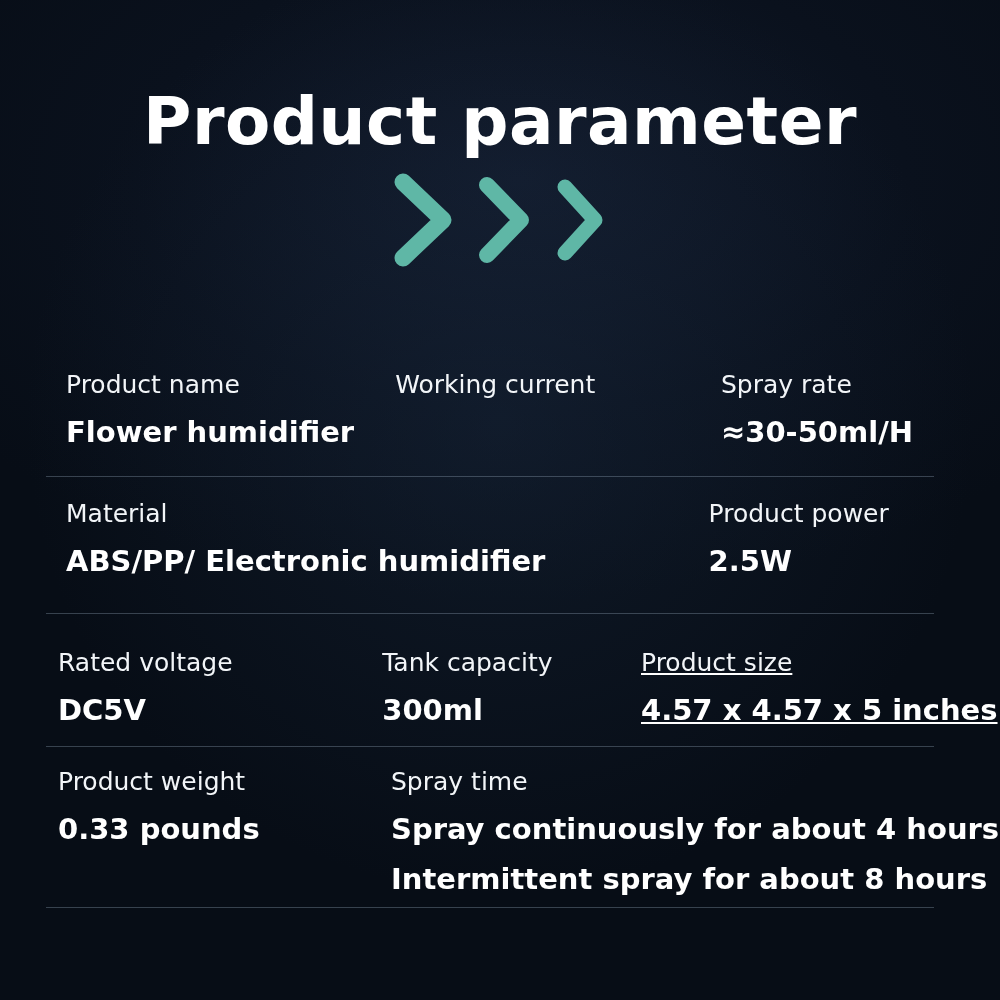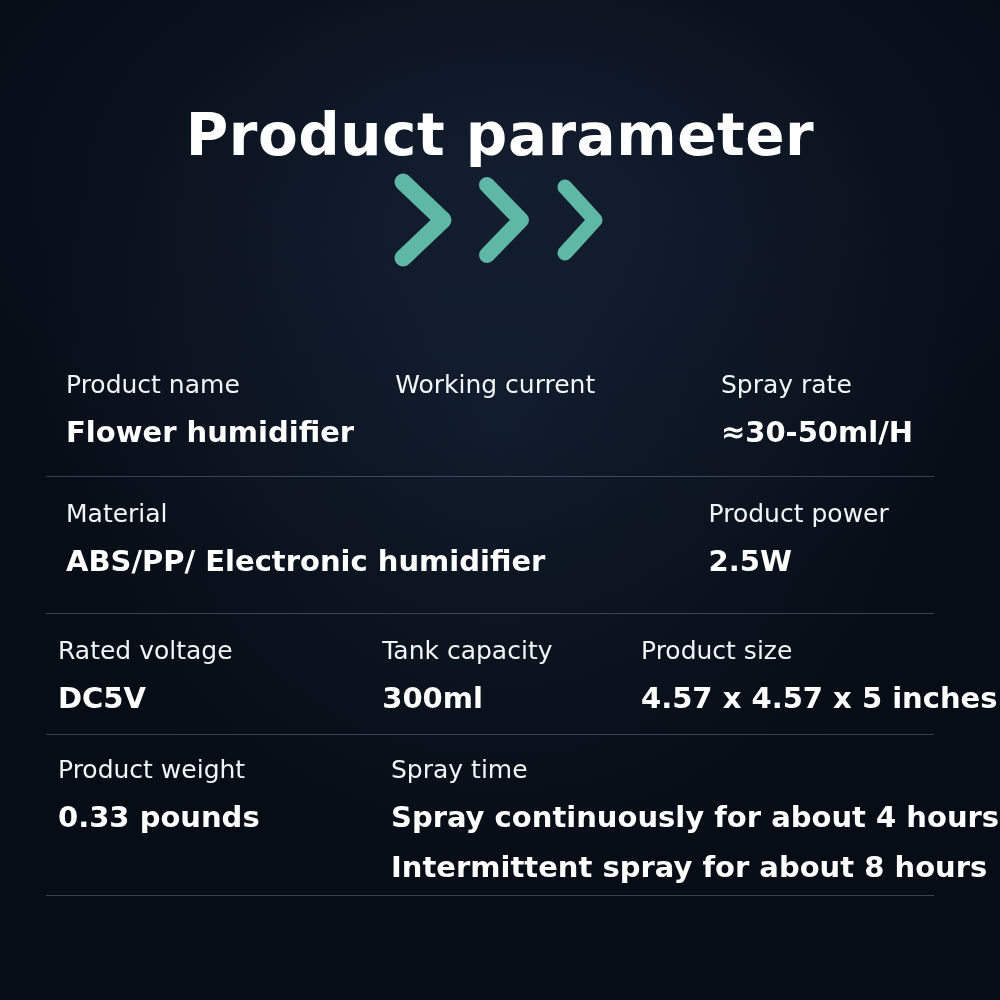--- a/index.html
+++ b/index.html
@@ -23,25 +23,25 @@
     content: "";
     position: absolute;
     inset: 0;
     background: radial-gradient(circle at 50% 42%, rgba(30,48,72,0.35) 0%, rgba(6,12,20,0) 62%);
     pointer-events: none;
   }
 
   
   .title {
     position: absolute;
-    top: 104px;
+    top: 86px;
     left: 0;
     width: 100%;
     text-align: center;
-    font-size: 58px;
+    font-size: 66px;
     font-weight: 700;
     letter-spacing: 0.5px;
     color: #ffffff;
     line-height: 1.1;
   }
 
   
   .chevrons {
     position: absolute;
     top: 172px;
@@ -66,21 +66,21 @@
   .spec-row {
     position: relative;
     display: flex;
     align-items: flex-start;
     border-bottom: 1px solid rgba(170,190,210,0.30);
     padding-bottom: 8px;
     gap: 29px;
   }
   .spec-row.r1 { min-height: 100px; }
   .spec-row.r2 { min-height: 108px; margin-top: 20px; }
-  .spec-row.r3 { min-height: 92px;  margin-top: 20px; }
+  .spec-row.r3 { min-height: 92px;  margin-top: 32px; }
   .spec-row.r4 { min-height: 110px; margin-top: 18px; }
 
   .cell {
     box-sizing: border-box;
     padding-right: 12px;
   }
   .cell .label {
     font-size: 25px;
     font-weight: 400;
     color: #f2f5f8;
@@ -109,21 +109,21 @@
   
   .r1 .c0 { width: 330px; padding-left: 20px; }
   .r1 .c1 { width: 325px; }
   .r1 .c2 { width: 233px; }
 
   .r2 .c0 { width: 655px; padding-left: 20px; }
   .r2 .c1 { width: 233px; }
 
   .r3 .c0 { width: 340px; padding-left: 12px; }
   .r3 .c1 { width: 255px; }
-  .r3 .c2 { width: 293px; }
+  .r3 .c2 { width: 293px; text-decoration: underline; }
 
   .r4 .c0 { width: 345px; padding-left: 12px; }
   .r4 .c1 { width: 543px; }
 </style>
 </head>
 <body>
 
 <div class="page">
 
   <div class="title">Product parameter</div>

